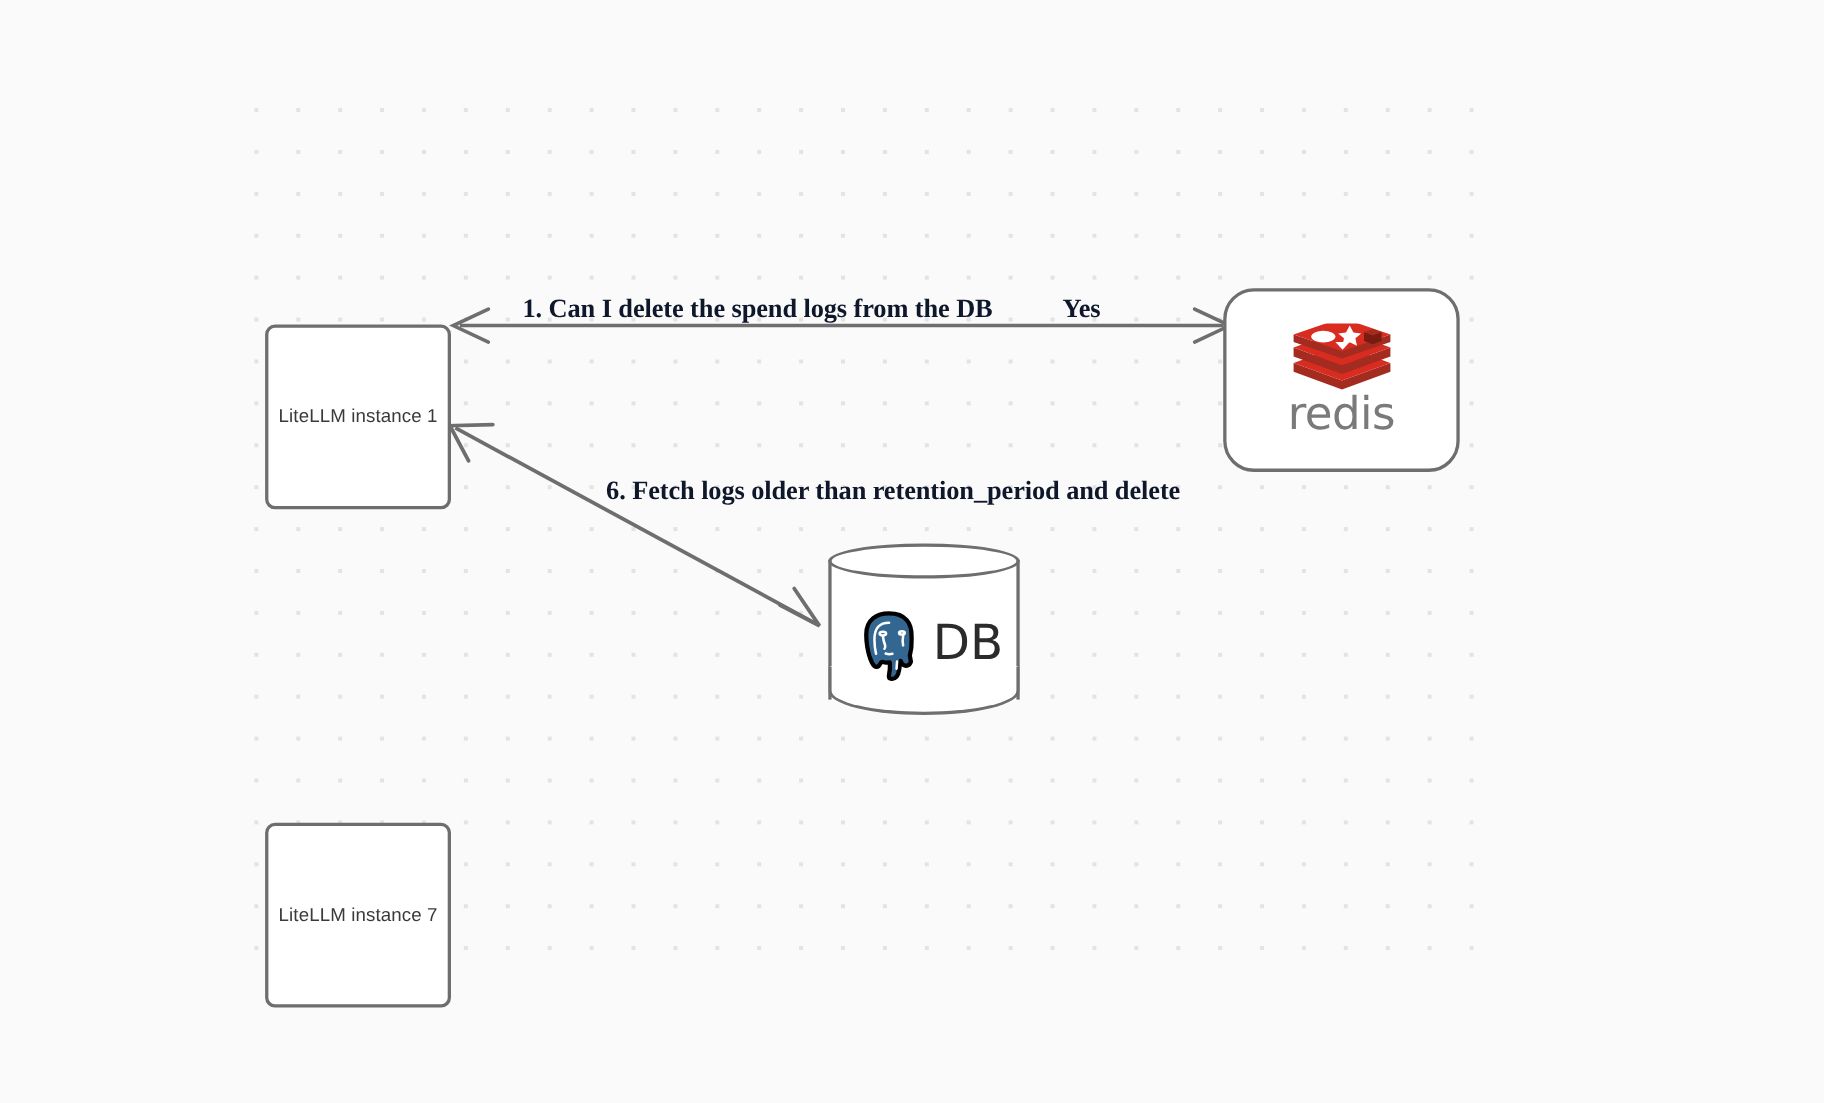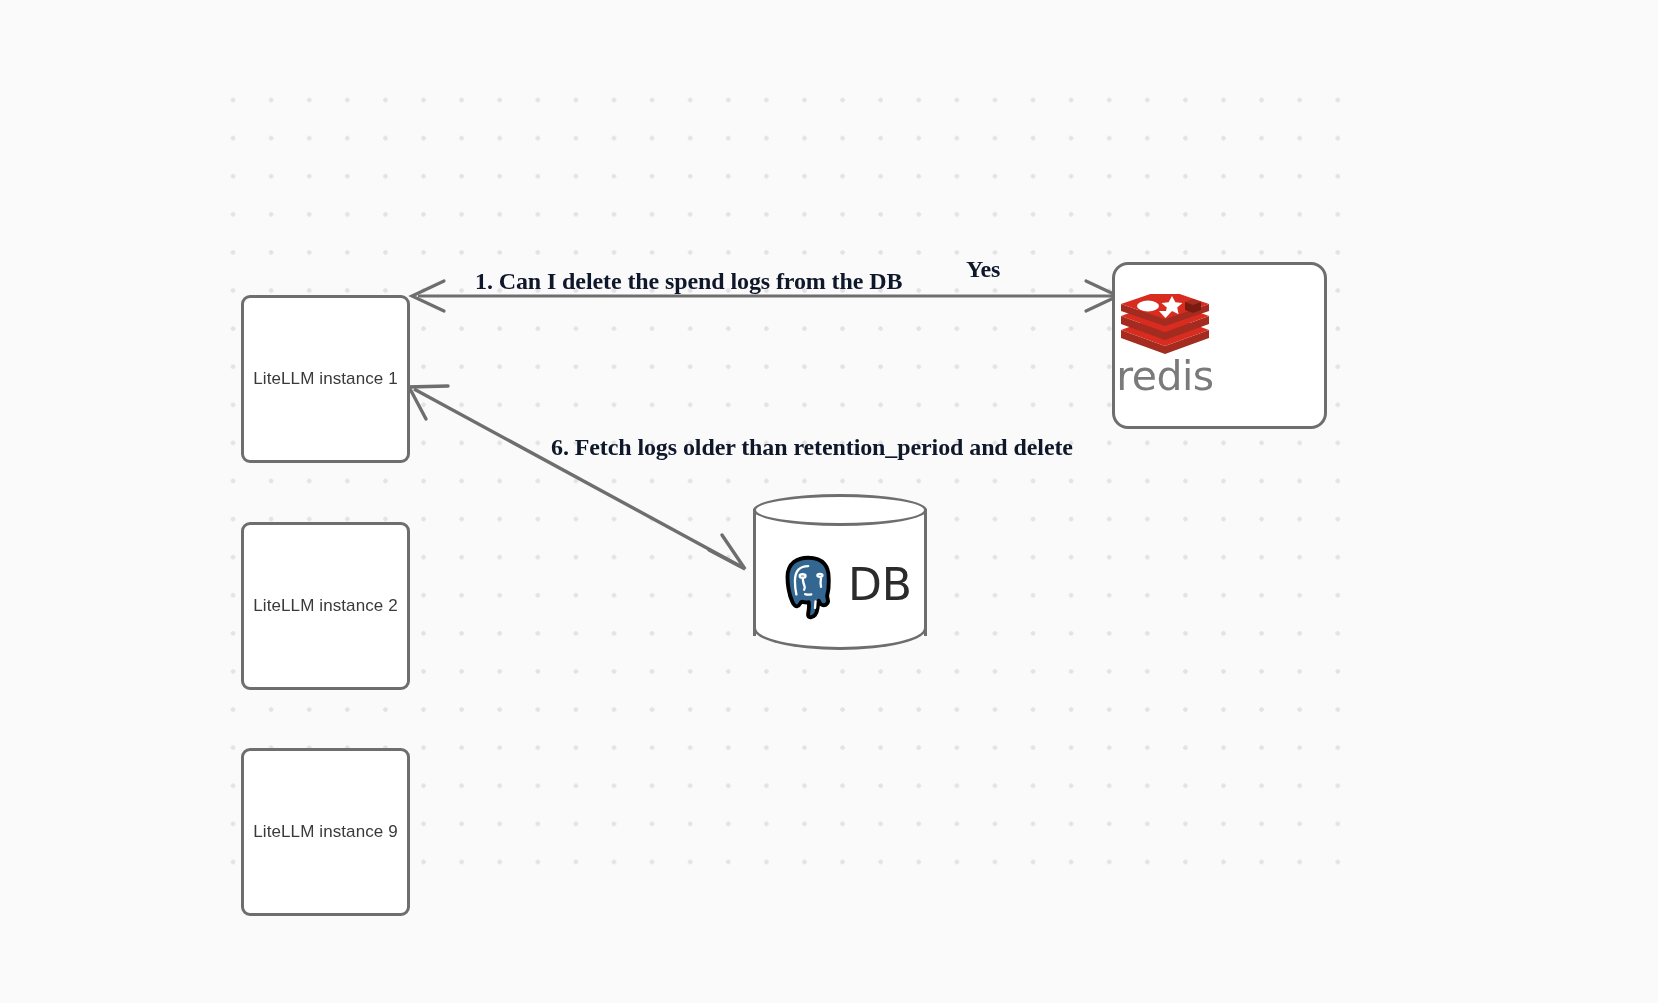--- a/index.html
+++ b/index.html
@@ -54,23 +54,24 @@
   
   #node-redis {
     position: absolute;
     left: 1112px;
     top: 262px;
     width: 215px;
     height: 167px;
     box-sizing: border-box;
     background: #ffffff;
     border: 3px solid #6e6e6e;
-    border-radius: 16px;
+    border-radius: 28px;
     display: flex;
     flex-direction: column;
+    align-items: center;
     justify-content: center;
   }
   #redis-logo-wrap {
     width: 100px;
     height: 104px;
     display: flex;
     flex-direction: column;
     align-items: center;
     justify-content: flex-start;
   }
@@ -159,21 +160,21 @@
   .edge-label {
     position: absolute;
     font-family: Liberation Serif, serif;
     font-weight: bold;
     color: #0f172a;
     white-space: nowrap;
     font-size: 24px;
     letter-spacing: -0.1px;
   }
   #edge-label-1 { left: 475px; top: 268px; }
-  #edge-label-1-yes { left: 966px; top: 256px; }
+  #edge-label-1-yes { left: 966px; top: 268px; }
   #edge-label-2 { left: 551px; top: 434px; }
 </style>
 </head>
 <body>
 
 <div id="canvas">
 
   <div id="dot-grid"></div>
 
   <svg id="edges" viewBox="0 0 1658 1003">
@@ -198,26 +199,23 @@
   <div class="edge-label" id="edge-label-1">1.  Can I delete the spend logs from the DB</div>
 
   <div class="edge-label" id="edge-label-1-yes">Yes</div>
 
   <div class="edge-label" id="edge-label-2">6.  Fetch logs older than retention_period and delete</div>
 
   <div class="node-box" id="node-litellm-1">
     <span class="node-label">LiteLLM instance 1</span>
   </div>
 
-  <div class="node-box" id="node-litellm-2">
-    <span class="node-label">LiteLLM instance 2</span>
-  </div>
 
   <div class="node-box" id="node-litellm-3">
-    <span class="node-label">LiteLLM instance 9</span>
+    <span class="node-label">LiteLLM instance 7</span>
   </div>
 
   <div id="node-redis">
     <div id="redis-logo-wrap">
       <svg width="100" height="66" viewBox="0 0 100 66" aria-hidden="true">
 
         <path d="M50 60 L6 44 L6 36 L50 52 L94 36 L94 44 Z" fill="#a32b20"></path>
         <path d="M6 36 L50 20 L94 36 L50 52 Z" fill="#d82c20"></path>
 
         <path d="M50 46 L6 30 L6 22 L50 38 L94 22 L94 30 Z" fill="#a32b20"></path>

